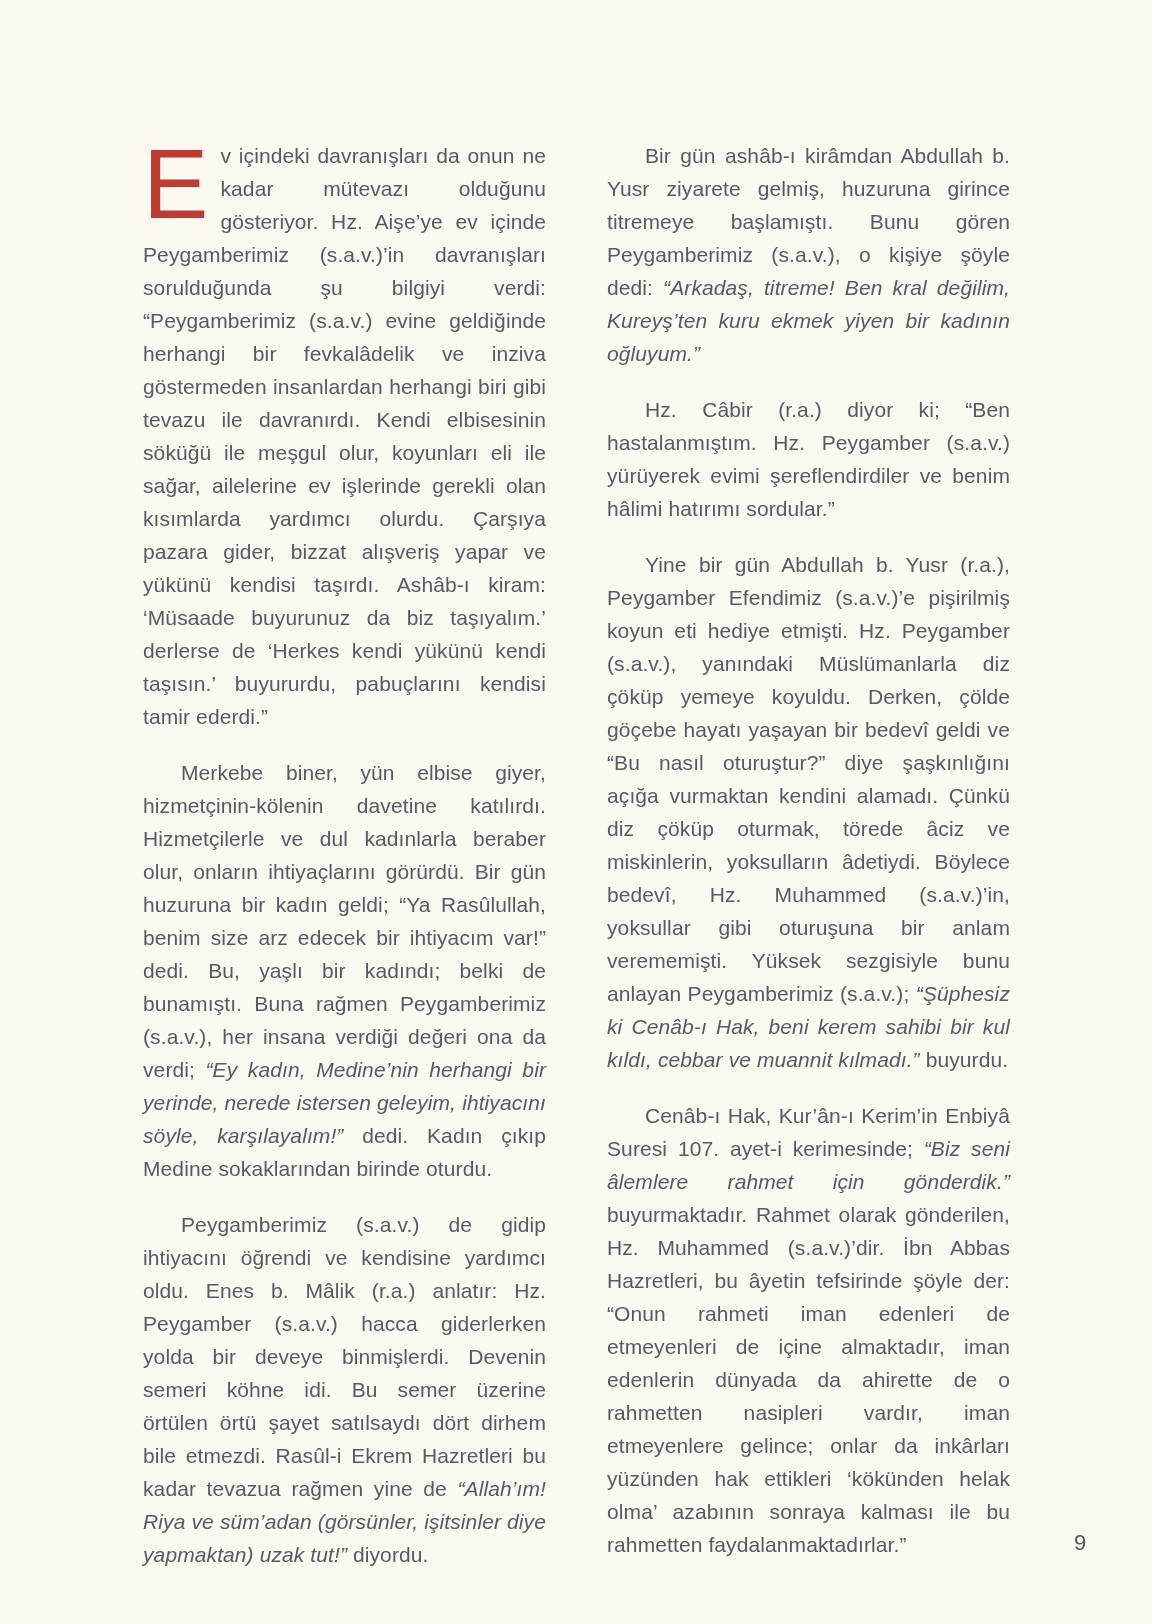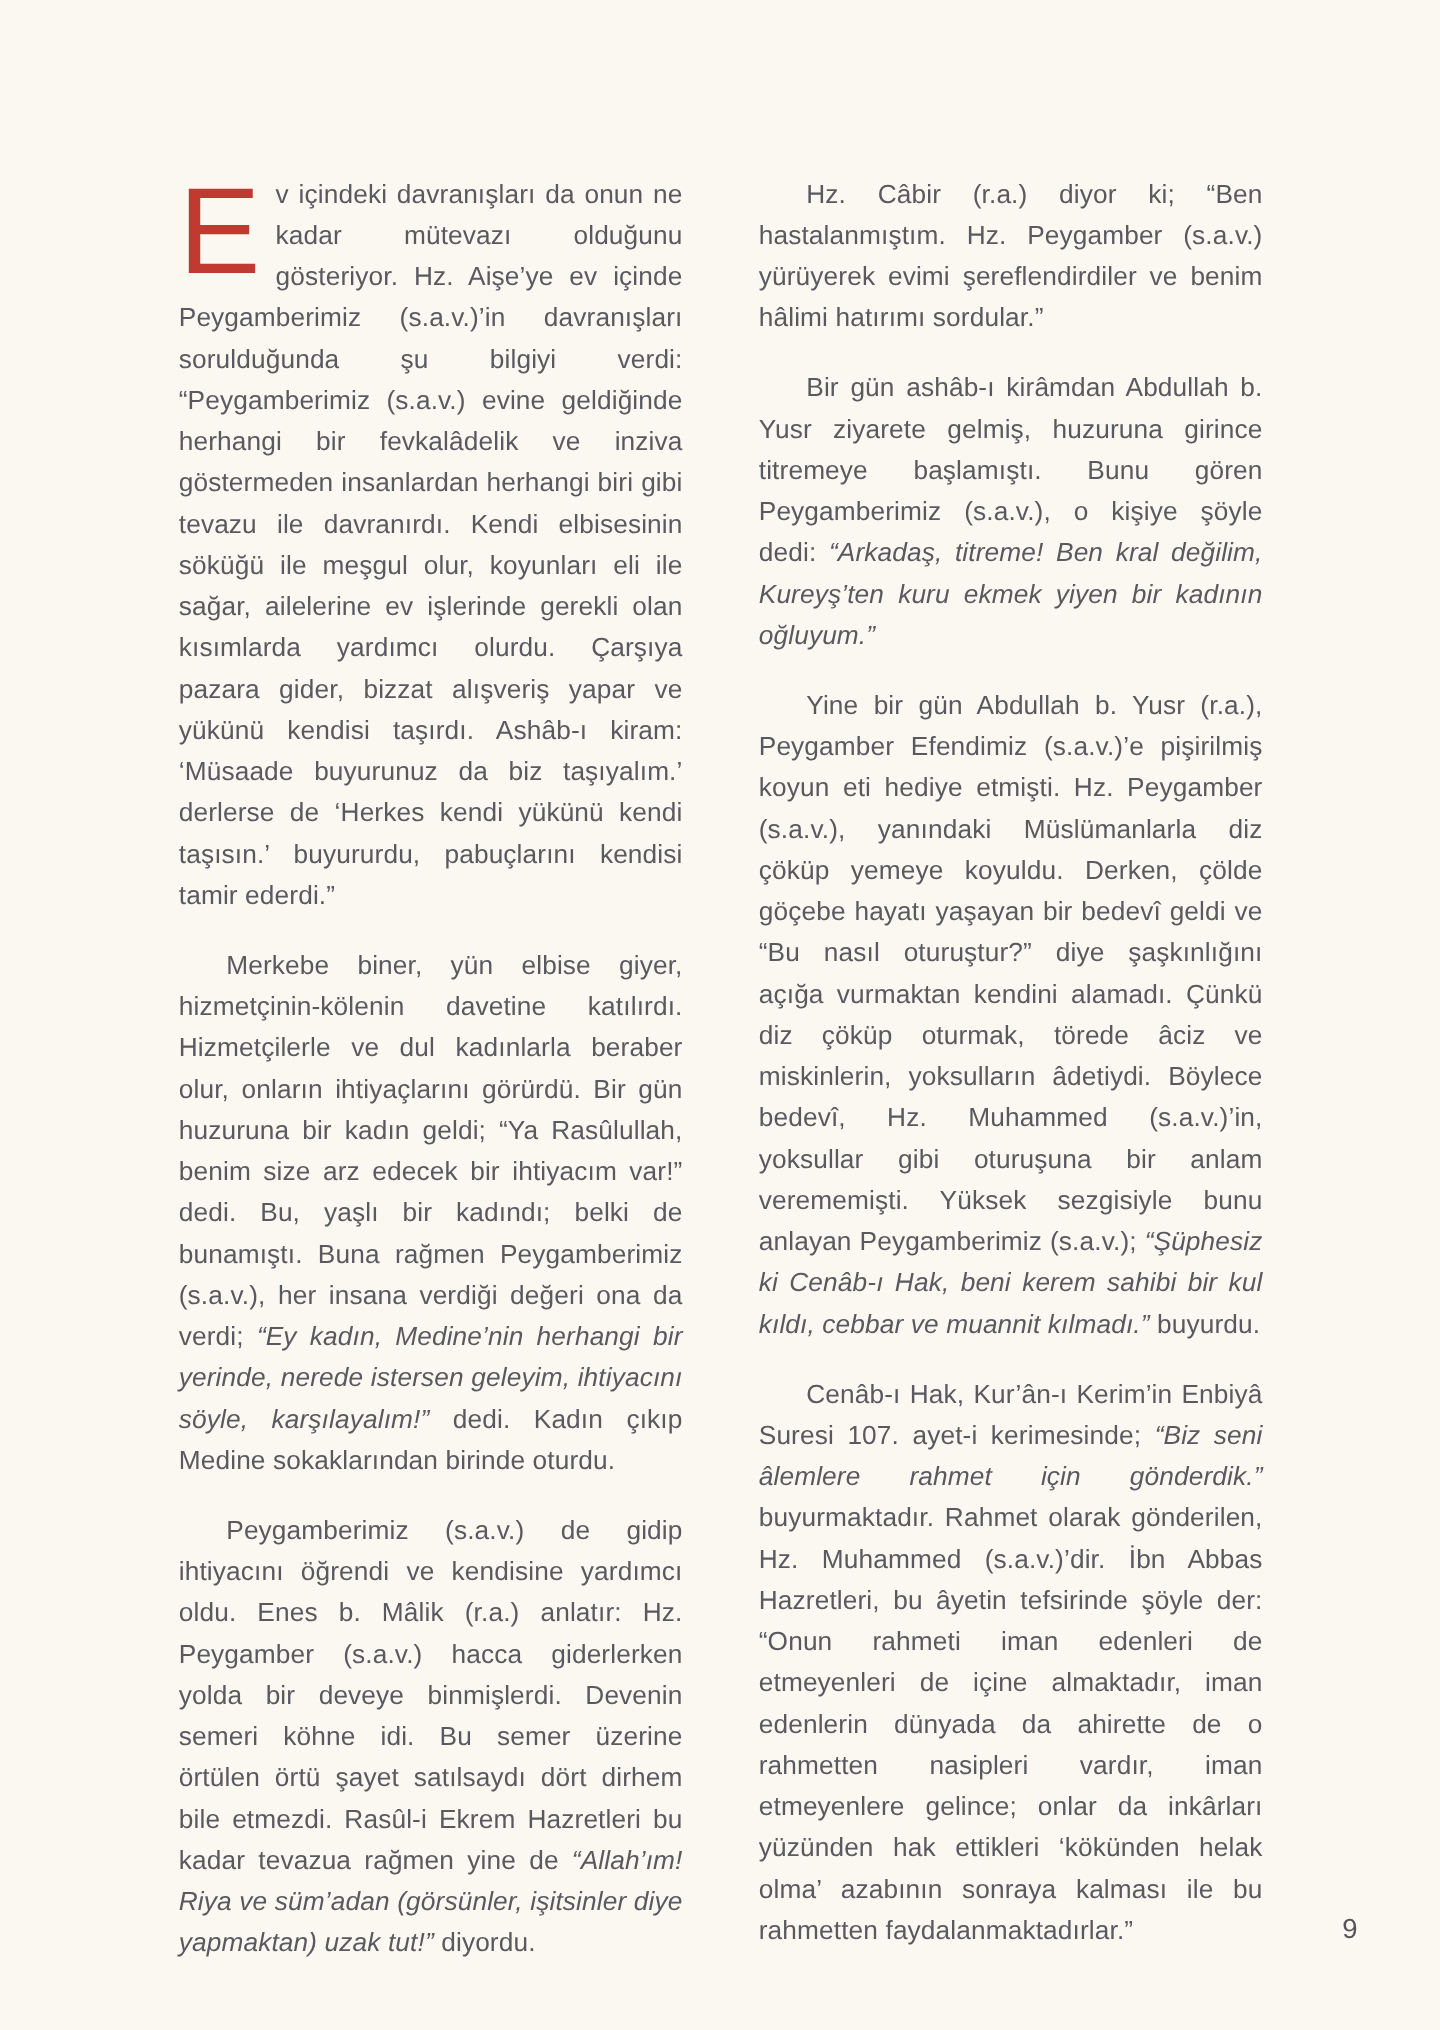--- a/index.html
+++ b/index.html
@@ -63,20 +63,20 @@
 <body>
 
 <div class="page">
   <div class="columns">
     <div class="col">
         <p class="first"><span class="dropcap">E</span><span>v içindeki davranışları da onun ne kadar mütevazı olduğunu gösteriyor. Hz. Aişe’ye ev içinde Peygamberimiz (s.a.v.)’in davranışları sorulduğunda şu bilgiyi verdi: “Peygamberimiz (s.a.v.) evine geldiğinde herhangi bir fevkalâdelik ve inziva göstermeden insanlardan herhangi biri gibi tevazu ile davranırdı. Kendi elbisesinin söküğü ile meşgul olur, koyunları eli ile sağar, ailelerine ev işlerinde gerekli olan kısımlarda yardımcı olurdu. Çarşıya pazara gider, bizzat alışveriş yapar ve yükünü kendisi taşırdı. Ashâb-ı kiram: ‘Müsaade buyurunuz da biz taşıyalım.’ derlerse de ‘Herkes kendi yükünü kendi taşısın.’ buyururdu, pabuçlarını kendisi tamir ederdi.”</span></p>
         <p><span>Merkebe biner, yün elbise giyer, hizmetçinin-kölenin davetine katılırdı. Hizmetçilerle ve dul kadınlarla beraber olur, onların ihtiyaçlarını görürdü. Bir gün huzuruna bir kadın geldi; “Ya Rasûlullah, benim size arz edecek bir ihtiyacım var!” dedi. Bu, yaşlı bir kadındı; belki de bunamıştı. Buna rağmen Peygamberimiz (s.a.v.), her insana verdiği değeri ona da verdi; </span><span class="it">“Ey kadın, Medine’nin herhangi bir yerinde, nerede istersen geleyim, ihtiyacını söyle, karşılayalım!”</span><span> dedi. Kadın çıkıp Medine sokaklarından birinde oturdu.</span></p>
         <p><span>Peygamberimiz (s.a.v.) de gidip ihtiyacını öğrendi ve kendisine yardımcı oldu. Enes b. Mâlik (r.a.) anlatır: Hz. Peygamber (s.a.v.) hacca giderlerken yolda bir deveye binmişlerdi. Devenin semeri köhne idi. Bu semer üzerine örtülen örtü şayet satılsaydı dört dirhem bile etmezdi. Rasûl-i Ekrem Hazretleri bu kadar tevazua rağmen yine de </span><span class="it">“Allah’ım! Riya ve süm’adan (görsünler, işitsinler diye yapmaktan) uzak tut!”</span><span> diyordu.</span></p>
       </div>
     <div class="col">
+        <p><span>Bir gün ashâb-ı kirâmdan Abdullah b. Yusr ziyarete gelmiş, huzuruna girince titremeye başlamıştı. Bunu gören Peygamberimiz (s.a.v.), o kişiye şöyle dedi: </span><span class="it">“Arkadaş, titreme! Ben kral değilim, Kureyş’ten kuru ekmek yiyen bir kadının oğluyum.”</span></p>
         <p><span>Hz. Câbir (r.a.) diyor ki; “Ben hastalanmıştım. Hz. Peygamber (s.a.v.) yürüyerek evimi şereflendirdiler ve benim hâlimi hatırımı sordular.”</span></p>
-        <p><span>Bir gün ashâb-ı kirâmdan Abdullah b. Yusr ziyarete gelmiş, huzuruna girince titremeye başlamıştı. Bunu gören Peygamberimiz (s.a.v.), o kişiye şöyle dedi: </span><span class="it">“Arkadaş, titreme! Ben kral değilim, Kureyş’ten kuru ekmek yiyen bir kadının oğluyum.”</span></p>
         <p><span>Yine bir gün Abdullah b. Yusr (r.a.), Peygamber Efendimiz (s.a.v.)’e pişirilmiş koyun eti hediye etmişti. Hz. Peygamber (s.a.v.), yanındaki Müslümanlarla diz çöküp yemeye koyuldu. Derken, çölde göçebe hayatı yaşayan bir bedevî geldi ve “Bu nasıl oturuştur?” diye şaşkınlığını açığa vurmaktan kendini alamadı. Çünkü diz çöküp oturmak, törede âciz ve miskinlerin, yoksulların âdetiydi. Böylece bedevî, Hz. Muhammed (s.a.v.)’in, yoksullar gibi oturuşuna bir anlam verememişti. Yüksek sezgisiyle bunu anlayan Peygamberimiz (s.a.v.); </span><span class="it">“Şüphesiz ki Cenâb-ı Hak, beni kerem sahibi bir kul kıldı, cebbar ve muannit kılmadı.”</span><span> buyurdu.</span></p>
         <p><span>Cenâb-ı Hak, Kur’ân-ı Kerim’in Enbiyâ Suresi 107. ayet-i kerimesinde; </span><span class="it">“Biz seni âlemlere rahmet için gönderdik.”</span><span> buyurmaktadır. Rahmet olarak gönderilen, Hz. Muhammed (s.a.v.)’dir. İbn Abbas Hazretleri, bu âyetin tefsirinde şöyle der: “Onun rahmeti iman edenleri de etmeyenleri de içine almaktadır, iman edenlerin dünyada da ahirette de o rahmetten nasipleri vardır, iman etmeyenlere gelince; onlar da inkârları yüzünden hak ettikleri ‘kökünden helak olma’ azabının sonraya kalması ile bu rahmetten faydalanmaktadırlar.”</span></p>
       </div>
   </div>
   <div class="page-number">9</div>
 </div>
 
 </body></html>

